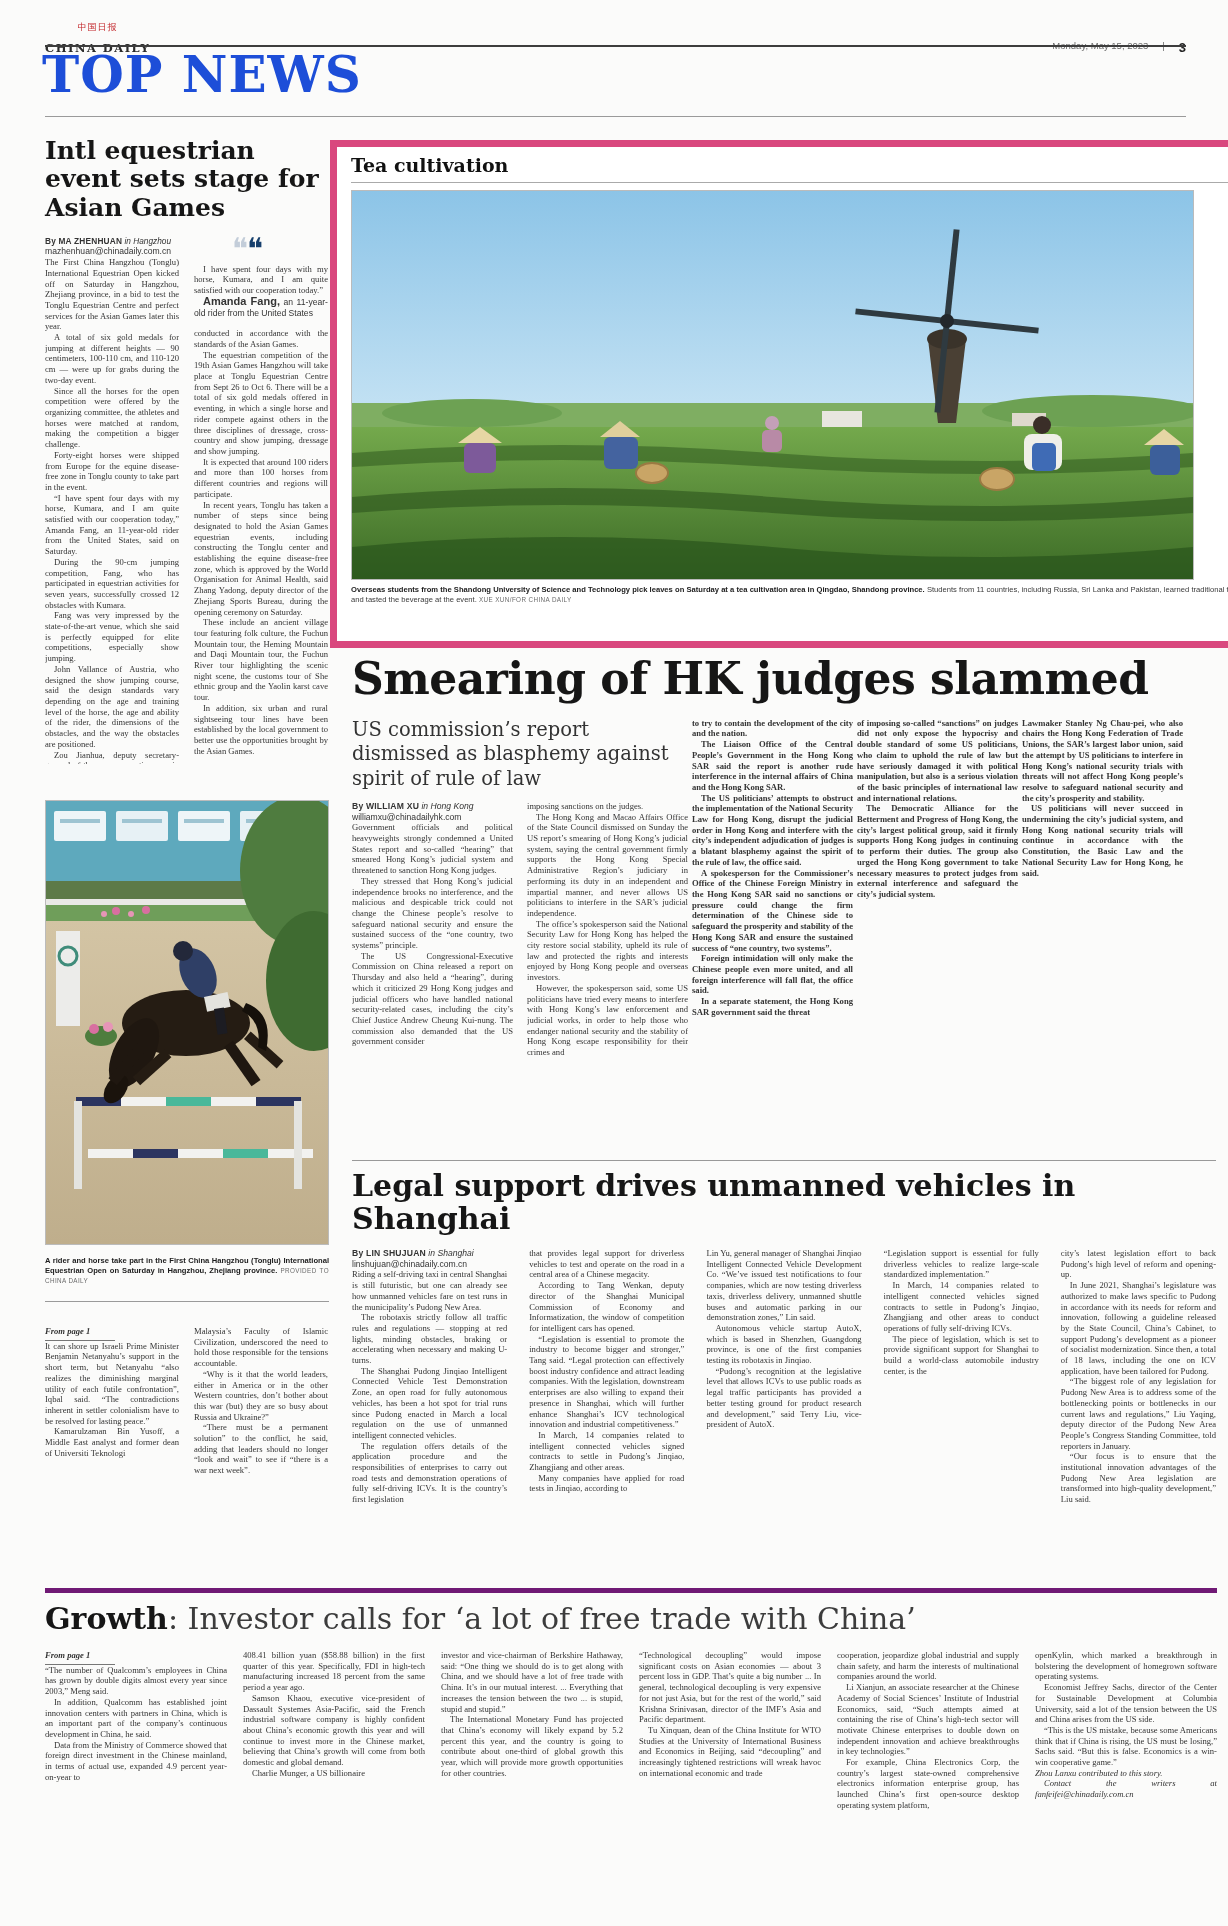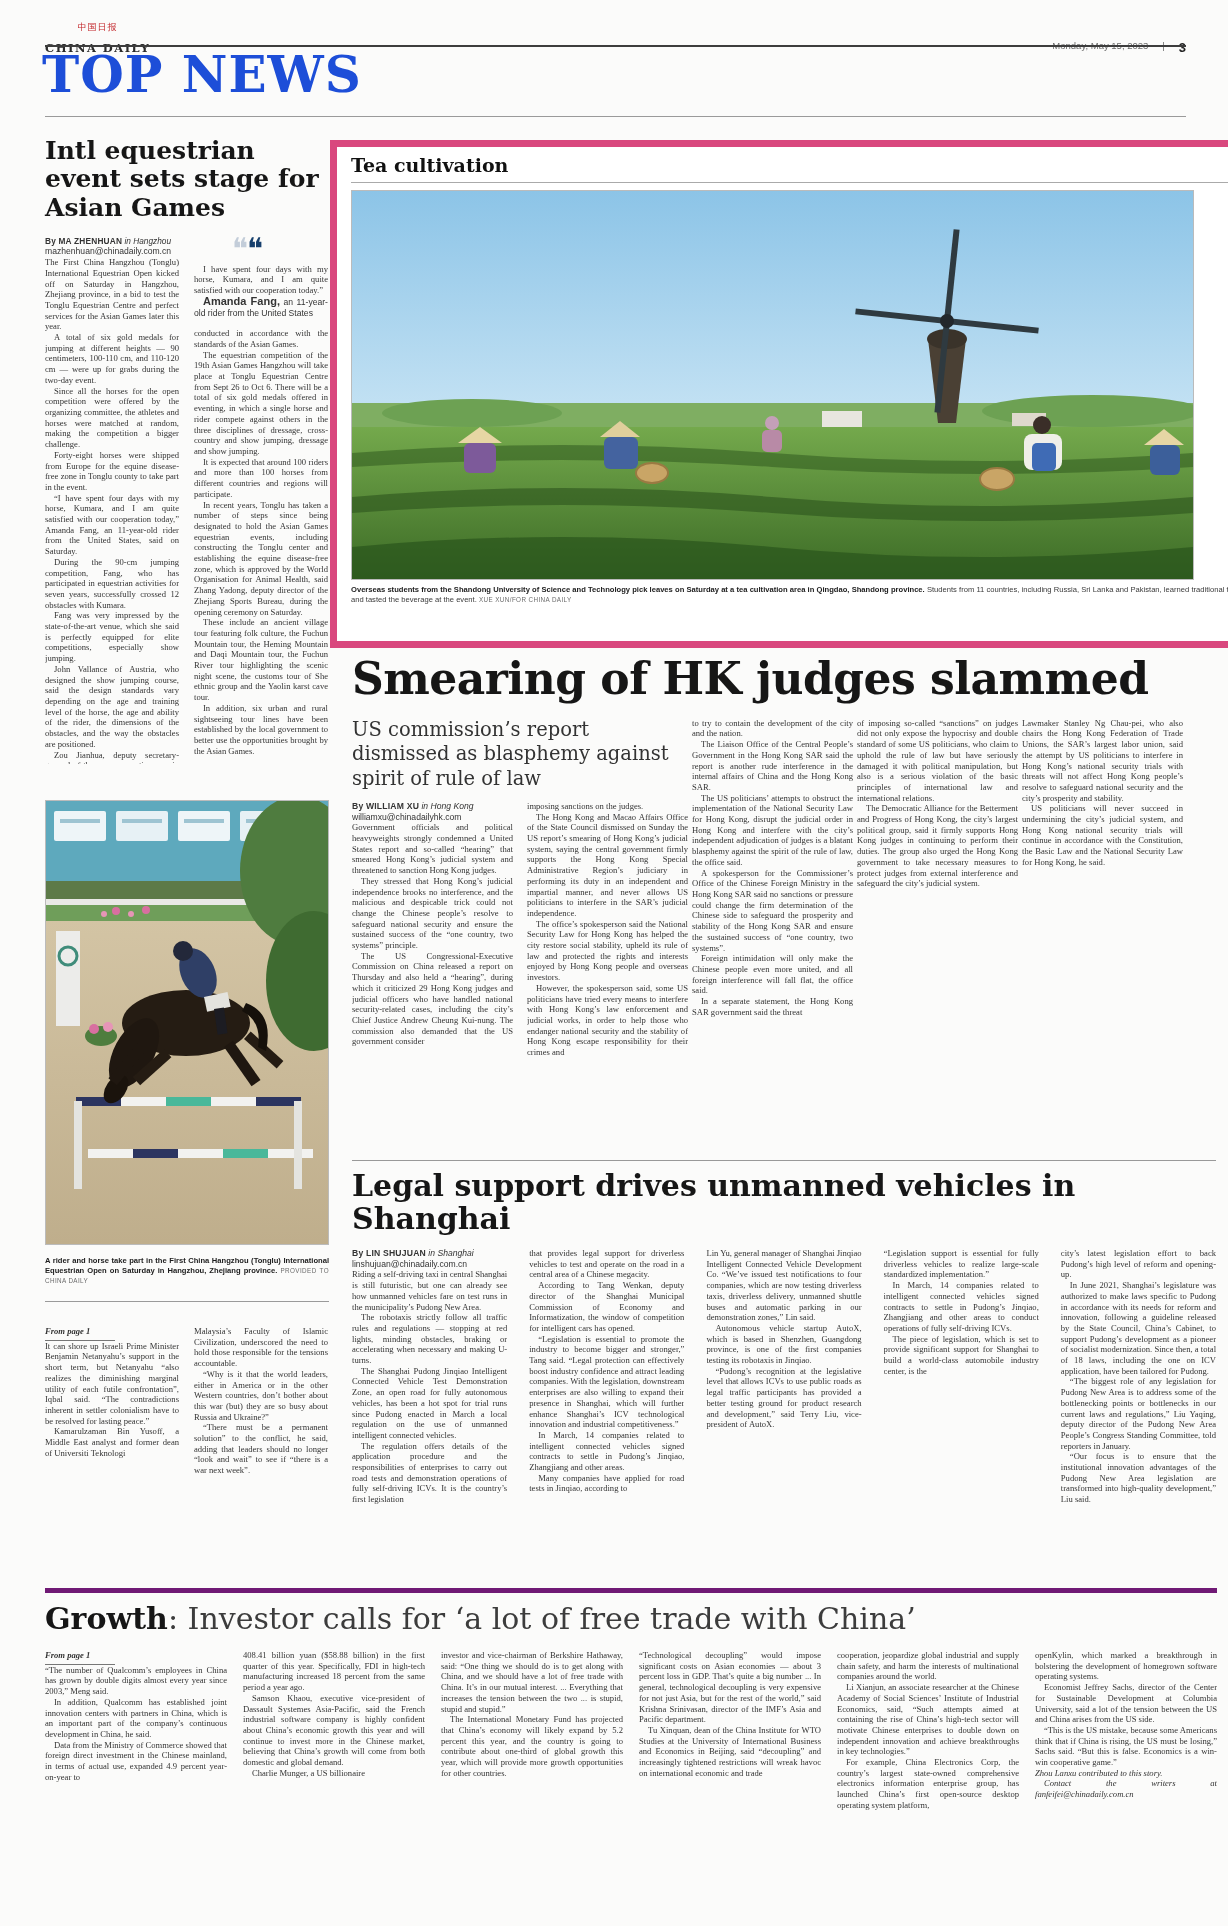--- a/index.html
+++ b/index.html
@@ -57,21 +57,21 @@
   .kicker{margin:0;font-family:"DejaVu Serif",serif;font-weight:bold;font-size:19px;color:#111;}
   .kicker-rule{border-top:1px solid #aaa;margin:6px 0 7px 0;}
   
   .sm{left:352px;top:656px;width:864px;}
   .sm .headline{font-size:44px;line-height:1.04;letter-spacing:-0.5px;}
   .sm .grid{display:flex;gap:4px;margin-top:16px;}
   .sm-left{width:336px;flex:none;}
   .sm .subhead{font-size:19.5px;line-height:1.25;margin-bottom:10px;}
   .sm-left .cols{gap:14px;}
   .sm-left .col{width:161px;height:296px;}
-  .sm-col{width:161px;height:420px;flex:none;}
+  .sm-col{width:161px;height:420px;flex:none;font-weight:bold;}
   
   .legal{left:352px;top:1160px;width:864px;border-top:1px solid #999;padding-top:8px;}
   .legal .headline{font-size:30px;line-height:1.1;}
   .legal .cols{gap:22px;margin-top:13px;}
   .legal .col{width:161px;height:330px;}
   
   .cf-rule{left:45px;top:1301px;width:284px;}
   .cf{left:45px;top:1310px;width:284px;}
   .cf .headline{font-size:20.5px;line-height:1.17;}
   .cf .headline .light{font-weight:normal;color:#3c3c3c;}

